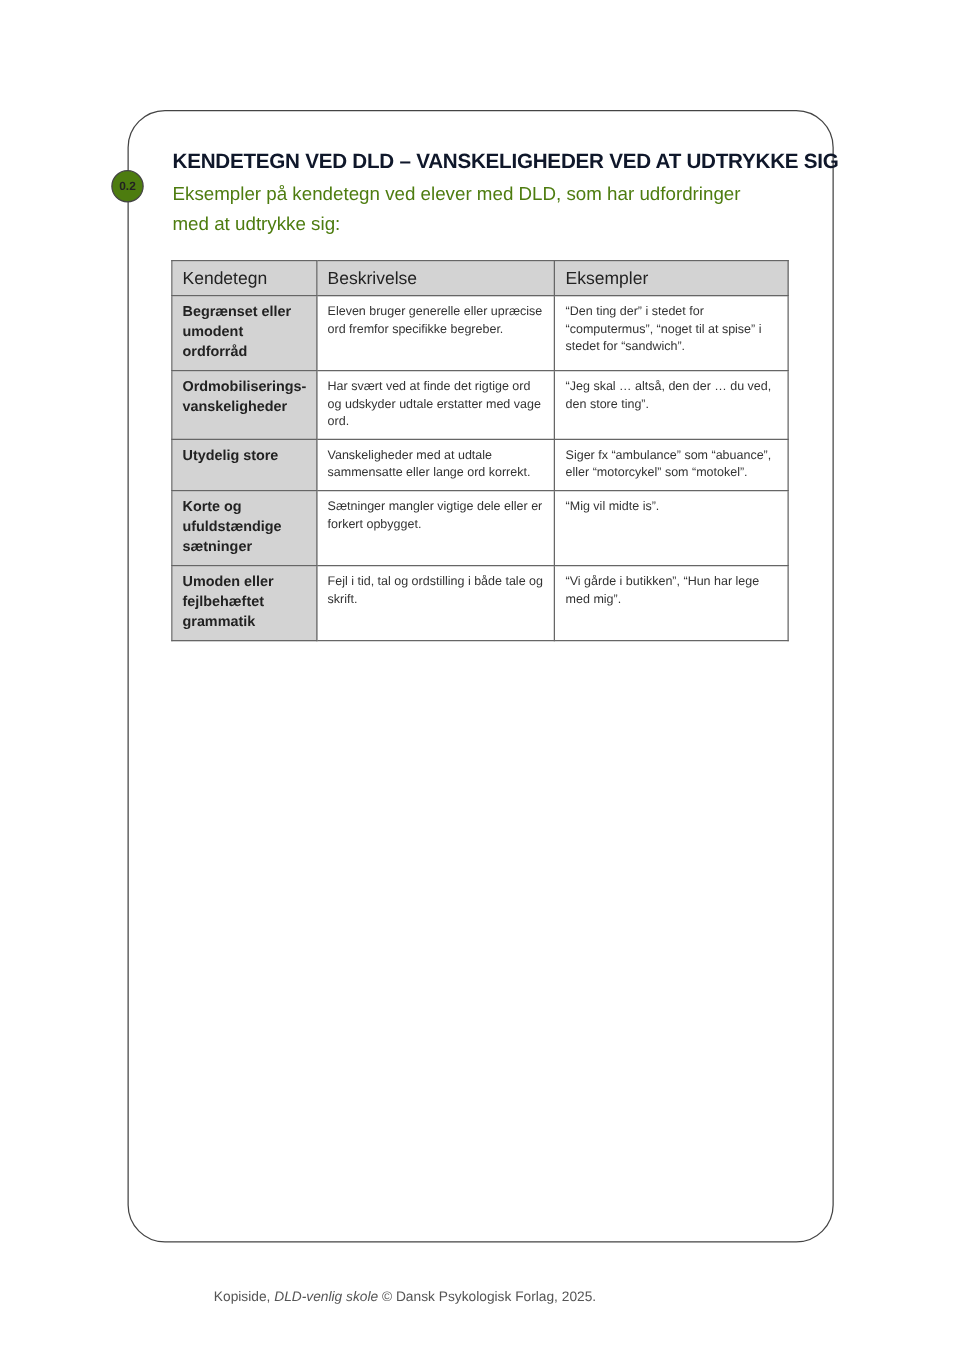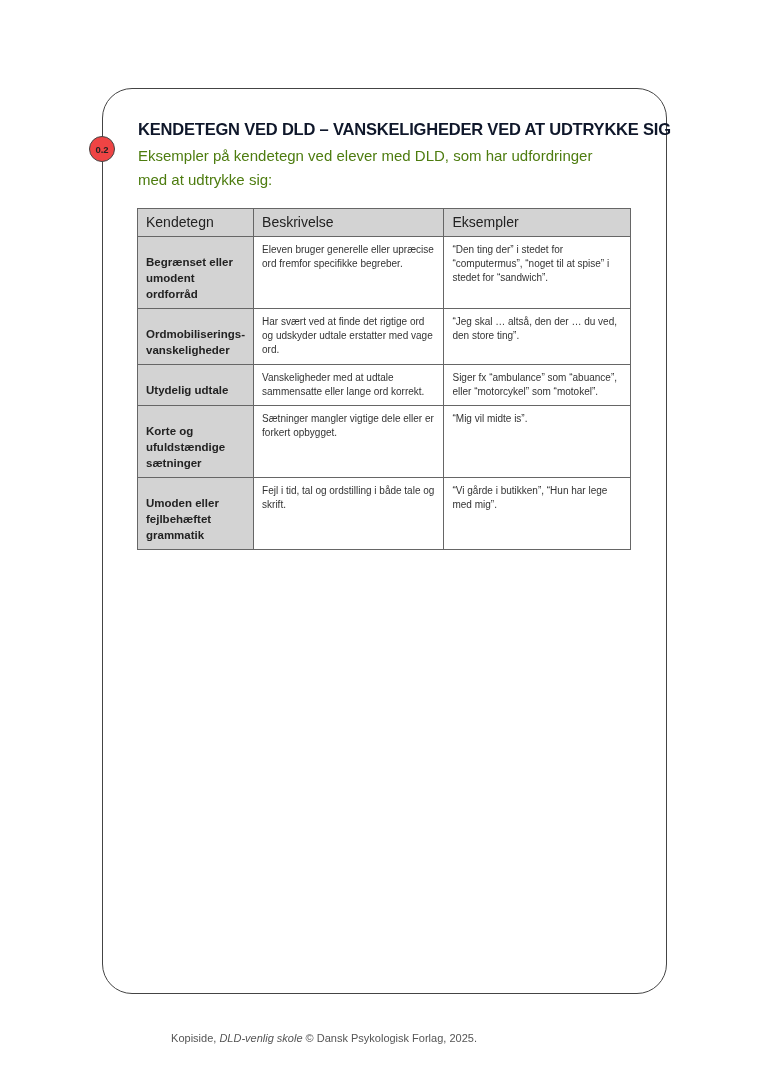--- a/index.html
+++ b/index.html
@@ -1,30 +1,30 @@
 <!DOCTYPE html>
 <html><head>
 <meta charset="utf-8">
 <style>
   html, body { margin:0; padding:0; }
   body { width:768px; height:1086px; background:#ffffff; position:relative; overflow:hidden;
          font-family:"Liberation Sans", "DejaVu Sans", sans-serif; color:#222; }
   .frame { position:absolute; left:102px; top:88px; width:565px; height:906px;
            border:1.6px solid #444; border-radius:30px; box-sizing:border-box; }
   .badge { position:absolute; left:89px; top:136px; width:26px; height:26px; border-radius:50%;
-           border:1.3px solid #444; background:#ef4444; box-sizing:border-box;
+           border:1.3px solid #444; background:#4d7c0f; box-sizing:border-box;
            font-size:9.5px; font-weight:bold; display:flex; align-items:center; justify-content:center; color:#222; }
   .title { position:absolute; left:138px; top:120px; font-size:16.5px; font-weight:bold;
            letter-spacing:-0.2px; color:#0f172a; white-space:nowrap; }
   .subtitle { position:absolute; left:138px; top:144px; width:480px; font-size:15px; line-height:24px; color:#4d7c0f; }
   table { position:absolute; left:137px; top:208px; width:494px; border-collapse:collapse;
           font-size:10px; line-height:14px; }
   th, td { border:1px solid #666; vertical-align:top; text-align:left; padding:6px 8px; box-sizing:border-box; }
   th { background:#d3d3d3; font-weight:normal; font-size:14px; height:28px; padding-top:6px; }
-  td.key { background:#d3d3d3; font-weight:bold; font-size:11.5px; line-height:16px; color:#222; padding-top:17px; }
+  td.key { background:#d3d3d3; font-weight:bold; font-size:11.5px; line-height:16px; color:#222; padding-top:5px; }
   td { color:#333; }
   col.c1 { width:110px; } col.c2 { width:194px; } col.c3 { width:190px; }
   .footer { position:absolute; left:0; width:648px; top:1032px; text-align:center; font-size:11px; color:#555; }
   .footer em { font-style:italic; }
 </style>
 </head>
 <body>
 
 <div class="frame"></div>
 <div class="badge">0.2</div>
@@ -49,21 +49,21 @@
       <td class="key">Begrænset eller umodent ordforråd</td>
       <td>Eleven bruger generelle eller upræcise ord fremfor specifikke begreber.</td>
       <td>“Den ting der” i stedet for “computermus”, “noget til at spise” i stedet for “sandwich”.</td>
     </tr>
     <tr style="height:55px">
       <td class="key">Ordmobiliserings-vanskeligheder</td>
       <td>Har svært ved at finde det rigtige ord og udskyder udtale erstatter med vage ord.</td>
       <td>“Jeg skal … altså, den der … du ved, den store ting”.</td>
     </tr>
     <tr style="height:41px">
-      <td class="key">Utydelig udtale</td>
+      <td class="key">Utydelig store</td>
       <td>Vanskeligheder med at udtale sammensatte eller lange ord korrekt.</td>
       <td>Siger fx “ambulance” som “abuance”, eller “motorcykel” som “motokel”.</td>
     </tr>
     <tr style="height:58px">
       <td class="key">Korte og ufuldstændige sætninger</td>
       <td>Sætninger mangler vigtige dele eller er forkert opbygget.</td>
       <td>“Mig vil midte is”.</td>
     </tr>
     <tr style="height:58px">
       <td class="key">Umoden eller fejlbehæftet grammatik</td>

